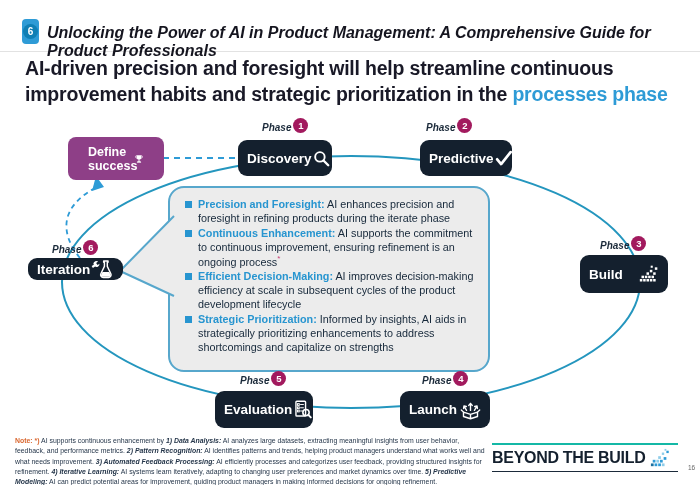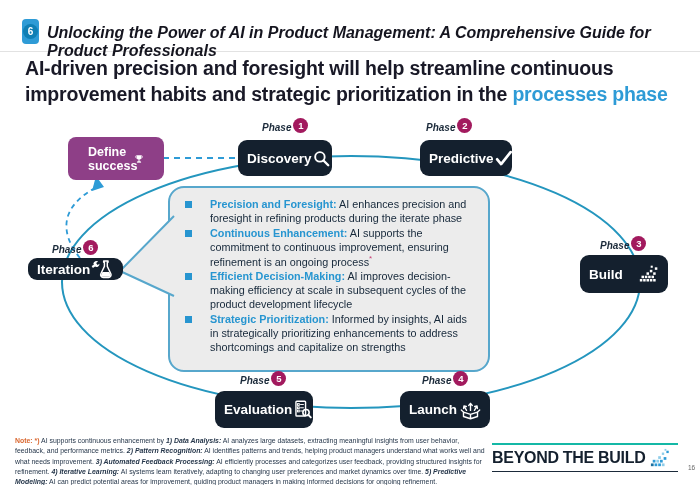--- a/index.html
+++ b/index.html
@@ -37,21 +37,21 @@
   .plabel{position:absolute;z-index:4;display:flex;align-items:flex-end;gap:2px;
           font-size:10px;font-style:italic;font-weight:600;color:#1B2A3A;}
   .plabel .num{width:15px;height:15px;border-radius:50%;background:#A21A5E;color:#fff;
           font-size:9.5px;font-weight:bold;font-style:normal;text-align:center;line-height:15px;}
 
   
   .bubble{position:absolute;left:168px;top:186px;width:322px;height:186px;z-index:2;
           background:#ECECEC;border:2px solid #57A7CC;border-radius:16px;box-sizing:border-box;
           padding:9px 12px 8px 15px;}
   .bubble ul{margin:0;padding:0;list-style:none;}
-  .bubble li{display:flex;gap:18px;font-size:10.8px;line-height:1.32;color:#16283A;}
+  .bubble li{display:flex;gap:6px;font-size:10.8px;line-height:1.32;color:#16283A;}
   .bubble .sq{width:7px;height:7px;background:#2795D0;margin-top:4px;flex-shrink:0;}
   .bubble .head{font-weight:bold;color:#2795D0;}
   .bubble sup{color:#C94277;font-size:8px;}
 
   
   .note{position:absolute;left:15px;top:436px;width:472px;font-size:6.9px;line-height:1.5;
         color:#25364a;z-index:4;}
   .note .lab{color:#D9662E;font-weight:bold;}
   .note .bi{font-weight:bold;font-style:italic;}
 

